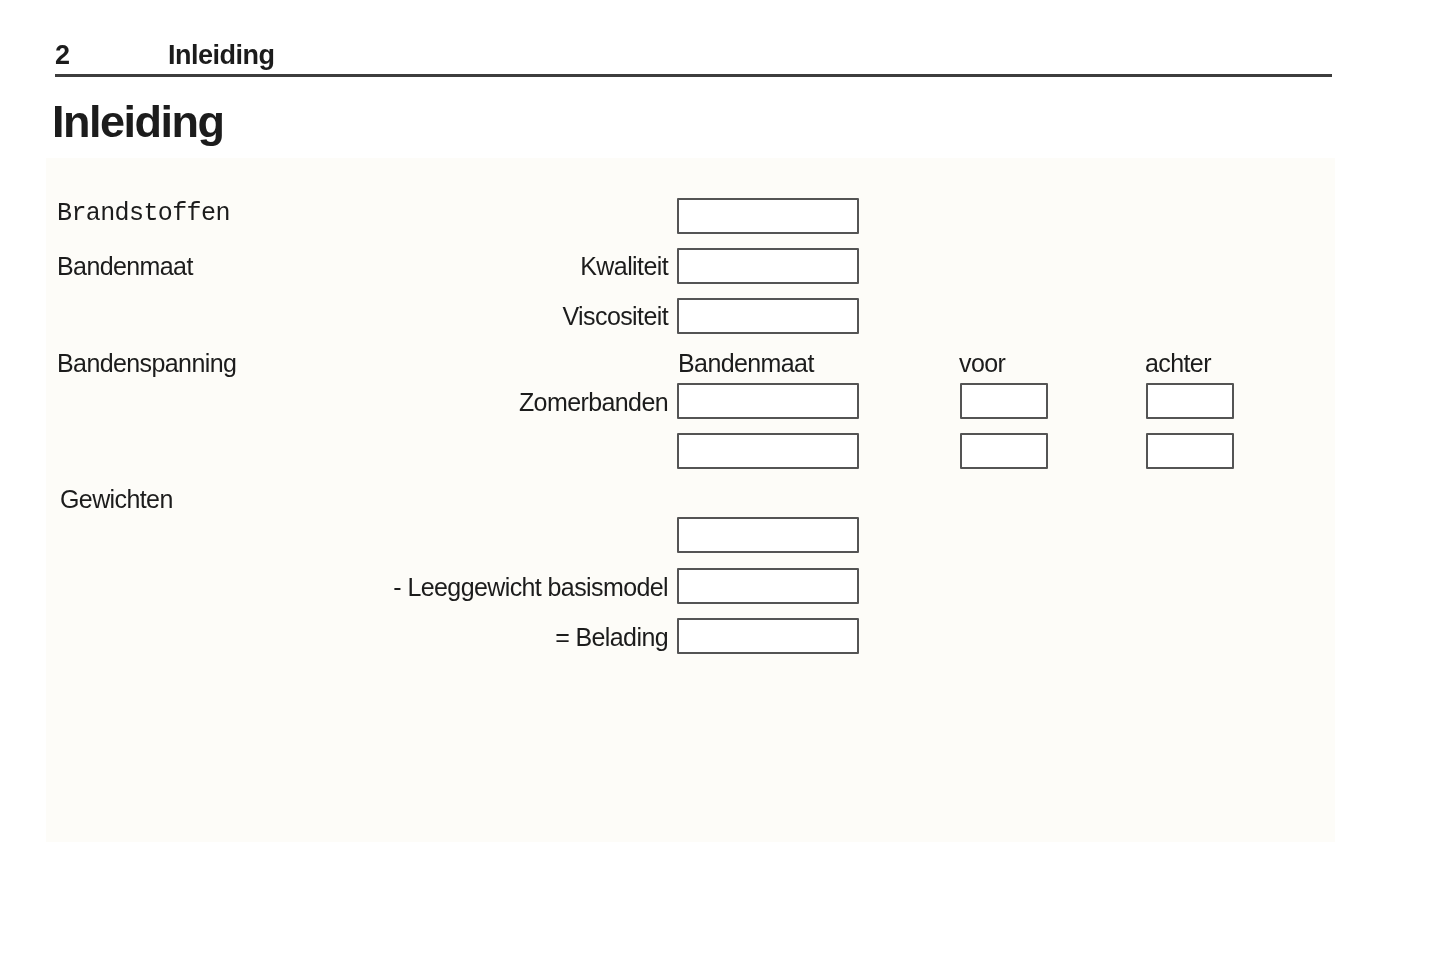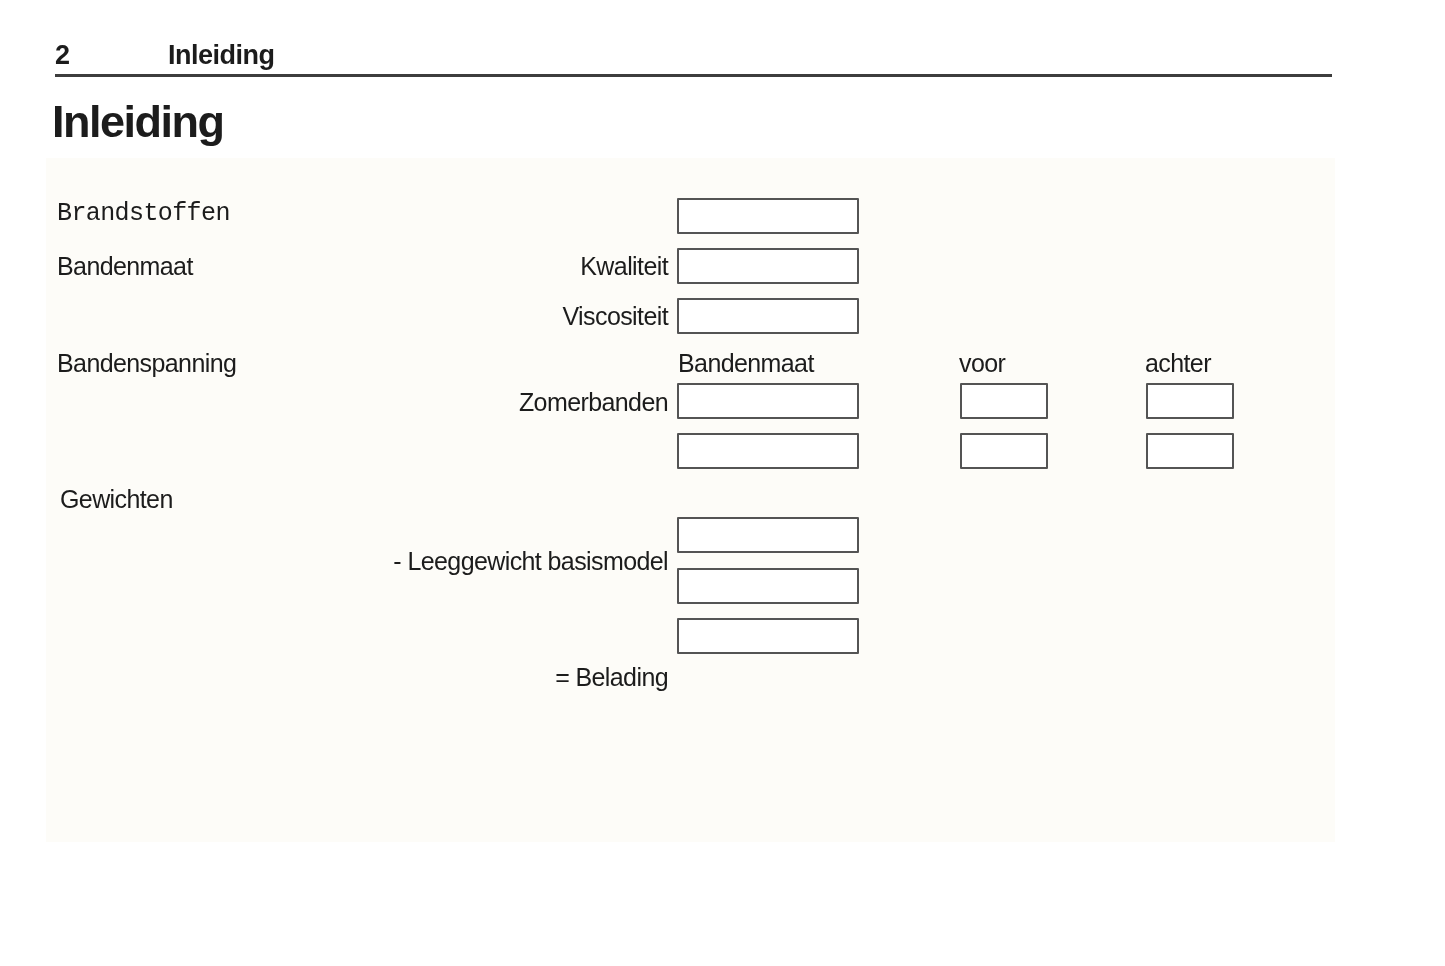--- a/index.html
+++ b/index.html
@@ -105,19 +105,19 @@
   <input class="fbox" style="left: 677px; top: 383px;" type="text" value="">
   <input class="fbox fbox-sm" style="left: 960px; top: 383px;" type="text" value="">
   <input class="fbox fbox-sm" style="left: 1146px; top: 383px;" type="text" value="">
 
   <input class="fbox" style="left: 677px; top: 433px;" type="text" value="">
   <input class="fbox fbox-sm" style="left: 960px; top: 433px;" type="text" value="">
   <input class="fbox fbox-sm" style="left: 1146px; top: 433px;" type="text" value="">
 
   <input class="fbox" style="left: 677px; top: 517px;" type="text" value="">
 
-  <div class="lbl lbl-right" style="top:548px;">- Leeggewicht basismodel</div>
+  <div class="lbl lbl-right" style="top:574px;">- Leeggewicht basismodel</div>
   <input class="fbox" style="left: 677px; top: 568px;" type="text" value="">
 
-  <div class="lbl lbl-right" style="top:624px;margin-top:40px;">= Belading</div>
+  <div class="lbl lbl-right" style="top:624px;">= Belading</div>
   <input class="fbox" style="left: 677px; top: 618px;" type="text" value="">
 
 </div>
 
 </body></html>

